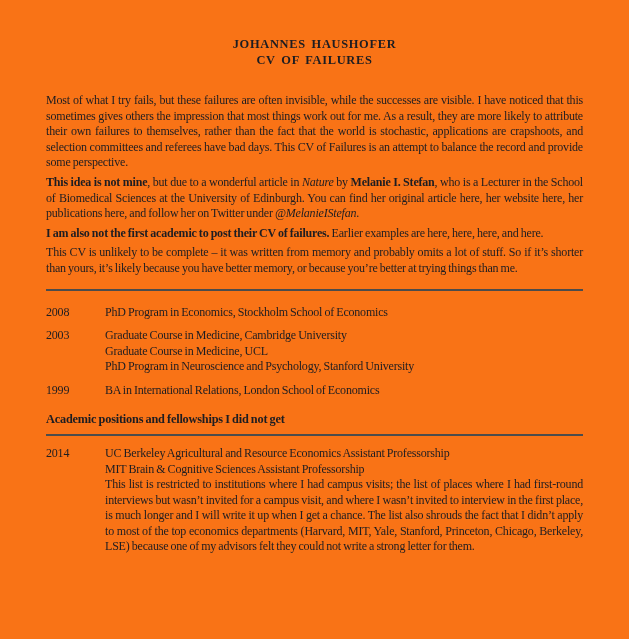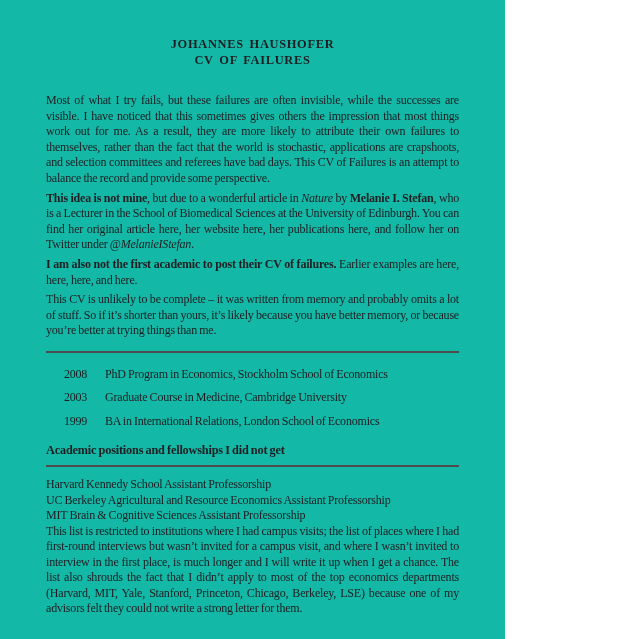--- a/index.html
+++ b/index.html
@@ -2,24 +2,24 @@
 <html><head>
 <meta charset="utf-8">
 <style>
   html, body {
     margin: 0;
     padding: 0;
     background: #ffffff;
   }
   .page {
     position: relative;
-    width: 505px;
+    width: 629px;
     height: 639px;
     box-sizing: border-box;
-    background: #14b8a6;
+    background: #f97316;
     padding: 36px 46px 16px 46px;
     overflow: hidden;
     font-family: "Liberation Serif", "DejaVu Serif", serif;
     color: #1d1d22;
     font-size: 12px;
     letter-spacing: -0.2px;
     word-spacing: -0.6px;
   }
   .title-block {
     text-align: center;
@@ -58,21 +58,20 @@
   .entries.second { margin-top: 10px; }
   .entry {
     display: flex;
     margin-bottom: 8px;
     line-height: 15.5px;
   }
   .entry:last-child { margin-bottom: 0; }
   .entry .year {
     flex: none;
     width: 59px;
-    text-align: center;
   }
   .entry .desc {
     flex: 1;
   }
   .entry-note {
     text-align: justify;
     font-family: Liberation Serif, serif;
   }
 </style>
 </head>
@@ -101,41 +100,43 @@
         <div class="year">2008</div>
         <div class="desc">
           <div>PhD Program in Economics, Stockholm School of Economics</div>
         </div>
       </div>
 
       <div class="entry">
         <div class="year">2003</div>
         <div class="desc">
           <div>Graduate Course in Medicine, Cambridge University</div>
+          <div>Graduate Course in Medicine, UCL</div>
+          <div>PhD Program in Neuroscience and Psychology, Stanford University</div>
         </div>
       </div>
 
       <div class="entry">
         <div class="year">1999</div>
         <div class="desc">
           <div>BA in International Relations, London School of Economics</div>
         </div>
       </div>
 
     </div>
   </section>
 
   <section>
     <h2 class="sec-heading second">Academic positions and fellowships I did not get</h2>
     <div class="rule"></div>
     <div class="entries second">
 
       <div class="entry">
+        <div class="year">2014</div>
         <div class="desc">
-          <div>Harvard Kennedy School Assistant Professorship</div>
           <div>UC Berkeley Agricultural and Resource Economics Assistant Professorship</div>
           <div>MIT Brain &amp; Cognitive Sciences Assistant Professorship</div>
           <div class="entry-note">This list is restricted to institutions where I had campus visits; the list of places where I had first-round interviews but wasn’t invited for a campus visit, and where I wasn’t invited to interview in the first place, is much longer and I will write it up when I get a chance. The list also shrouds the fact that I didn’t apply to most of the top economics departments (Harvard, MIT, Yale, Stanford, Princeton, Chicago, Berkeley, LSE) because one of my advisors felt they could not write a strong letter for them.</div>
         </div>
       </div>
 
     </div>
   </section>
 
 </div>

